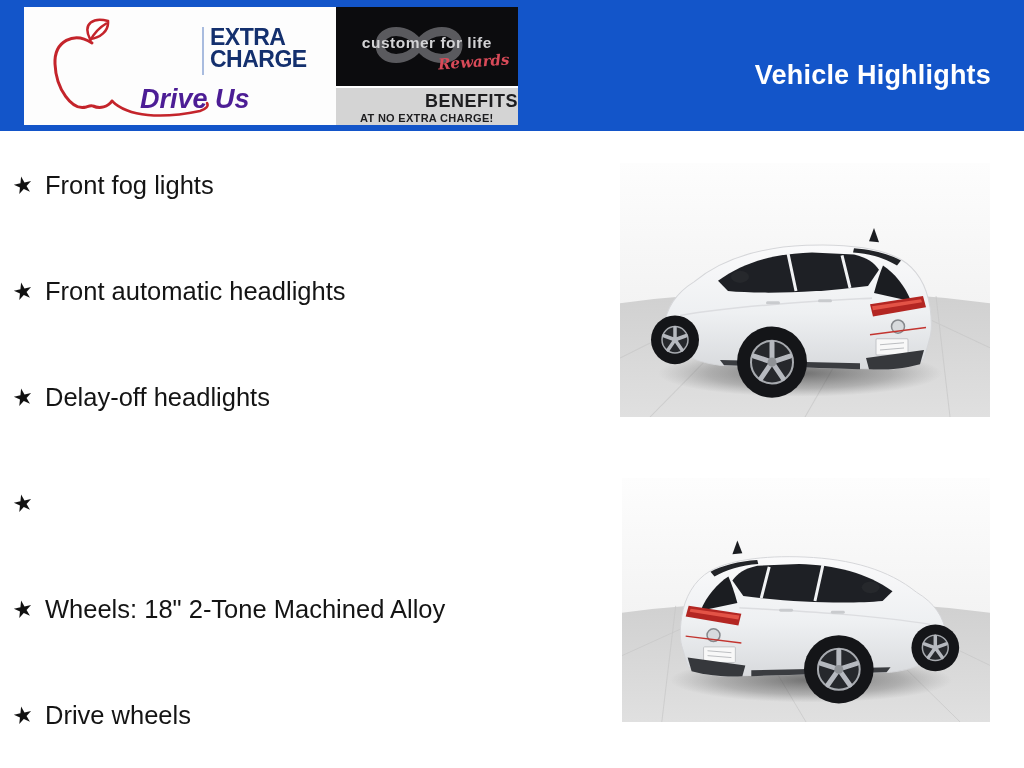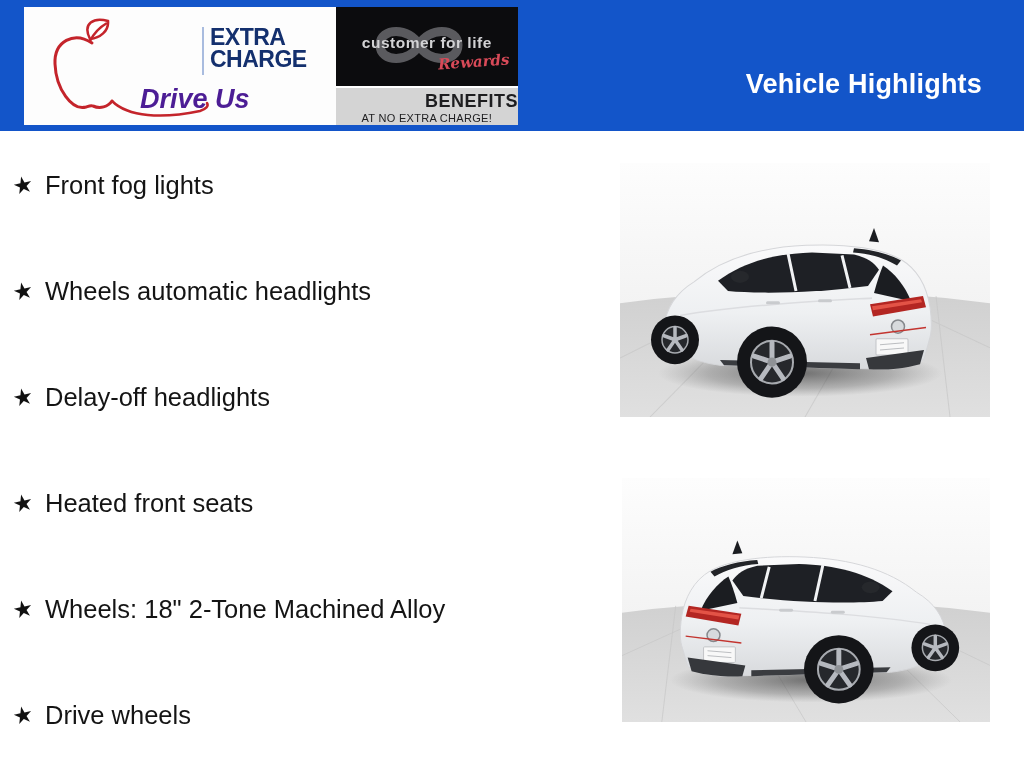--- a/index.html
+++ b/index.html
@@ -8,21 +8,21 @@
     width:1024px; height:768px; position:relative; overflow:hidden;
     background:#ffffff; font-family:"Liberation Sans", sans-serif;
   }
 
   
   .topbar {
     position:absolute; top:0; left:0; width:1024px; height:131px;
     background:#1355c9;
   }
   .page-title {
-    position:absolute; right:25px; top:52px; margin:17px;
+    position:absolute; right:25px; top:52px; margin:8px;
     font-size:27px; font-weight:bold; color:#ffffff; letter-spacing:0.2px;
   }
 
   .logo-lockup {
     position:absolute; left:24px; top:7px; width:494px; height:118px;
     display:flex;
   }
   .logo-white { width:328px; background:#fdfdfd; position:relative; overflow:hidden; }
   .apple-svg { position:absolute; left:8px; top:10px; }
   .apple-word {
@@ -49,21 +49,21 @@
   .rewards-text {
     position:absolute; right:9px; top:46px;
     font-family:"DejaVu Serif", serif; font-style:italic; font-weight:bold;
     font-size:15px; color:#d84a58; transform:rotate(-4deg);
   }
   .badge-gray {
     flex:1; background:#d4d4d4; border-top:2px solid #ffffff;
     text-align:center; color:#1d1d1f; padding-top:3px;
   }
   .benefits-line1 { font-size:18px; font-weight:bold; letter-spacing:0.5px;text-align:right; }
-  .benefits-line2 { font-size:11px; font-weight:normal; letter-spacing:0.3px; }
+  .benefits-line2 { font-size:11px; font-weight:bold; letter-spacing:0.3px; }
 
   
   .features {
     position:absolute; left:10px; top:131px; margin:0;
     padding:37px 0 0 0; list-style:none;
   }
   .features li {
     display:flex; align-items:center; height:34px;
     font-size:25.5px; color:#141414;
   }
@@ -177,29 +177,28 @@
   <h1 class="page-title">Vehicle Highlights</h1>
 </div>
 
 <ul class="features">
   <li>
     <span class="star">★</span>
     <span>Front fog lights</span>
   </li>
   <li>
     <span class="star">★</span>
-    <span>Wheels automatic headlights</span>
+    <span>Front automatic headlights</span>
   </li>
   <li>
     <span class="star">★</span>
     <span>Delay-off headlights</span>
   </li>
   <li>
     <span class="star">★</span>
-    <span>Heated front seats</span>
   </li>
   <li>
     <span class="star">★</span>
     <span>Wheels: 18" 2-Tone Machined Alloy</span>
   </li>
   <li>
     <span class="star">★</span>
     <span>Drive wheels</span>
   </li>
 </ul>

